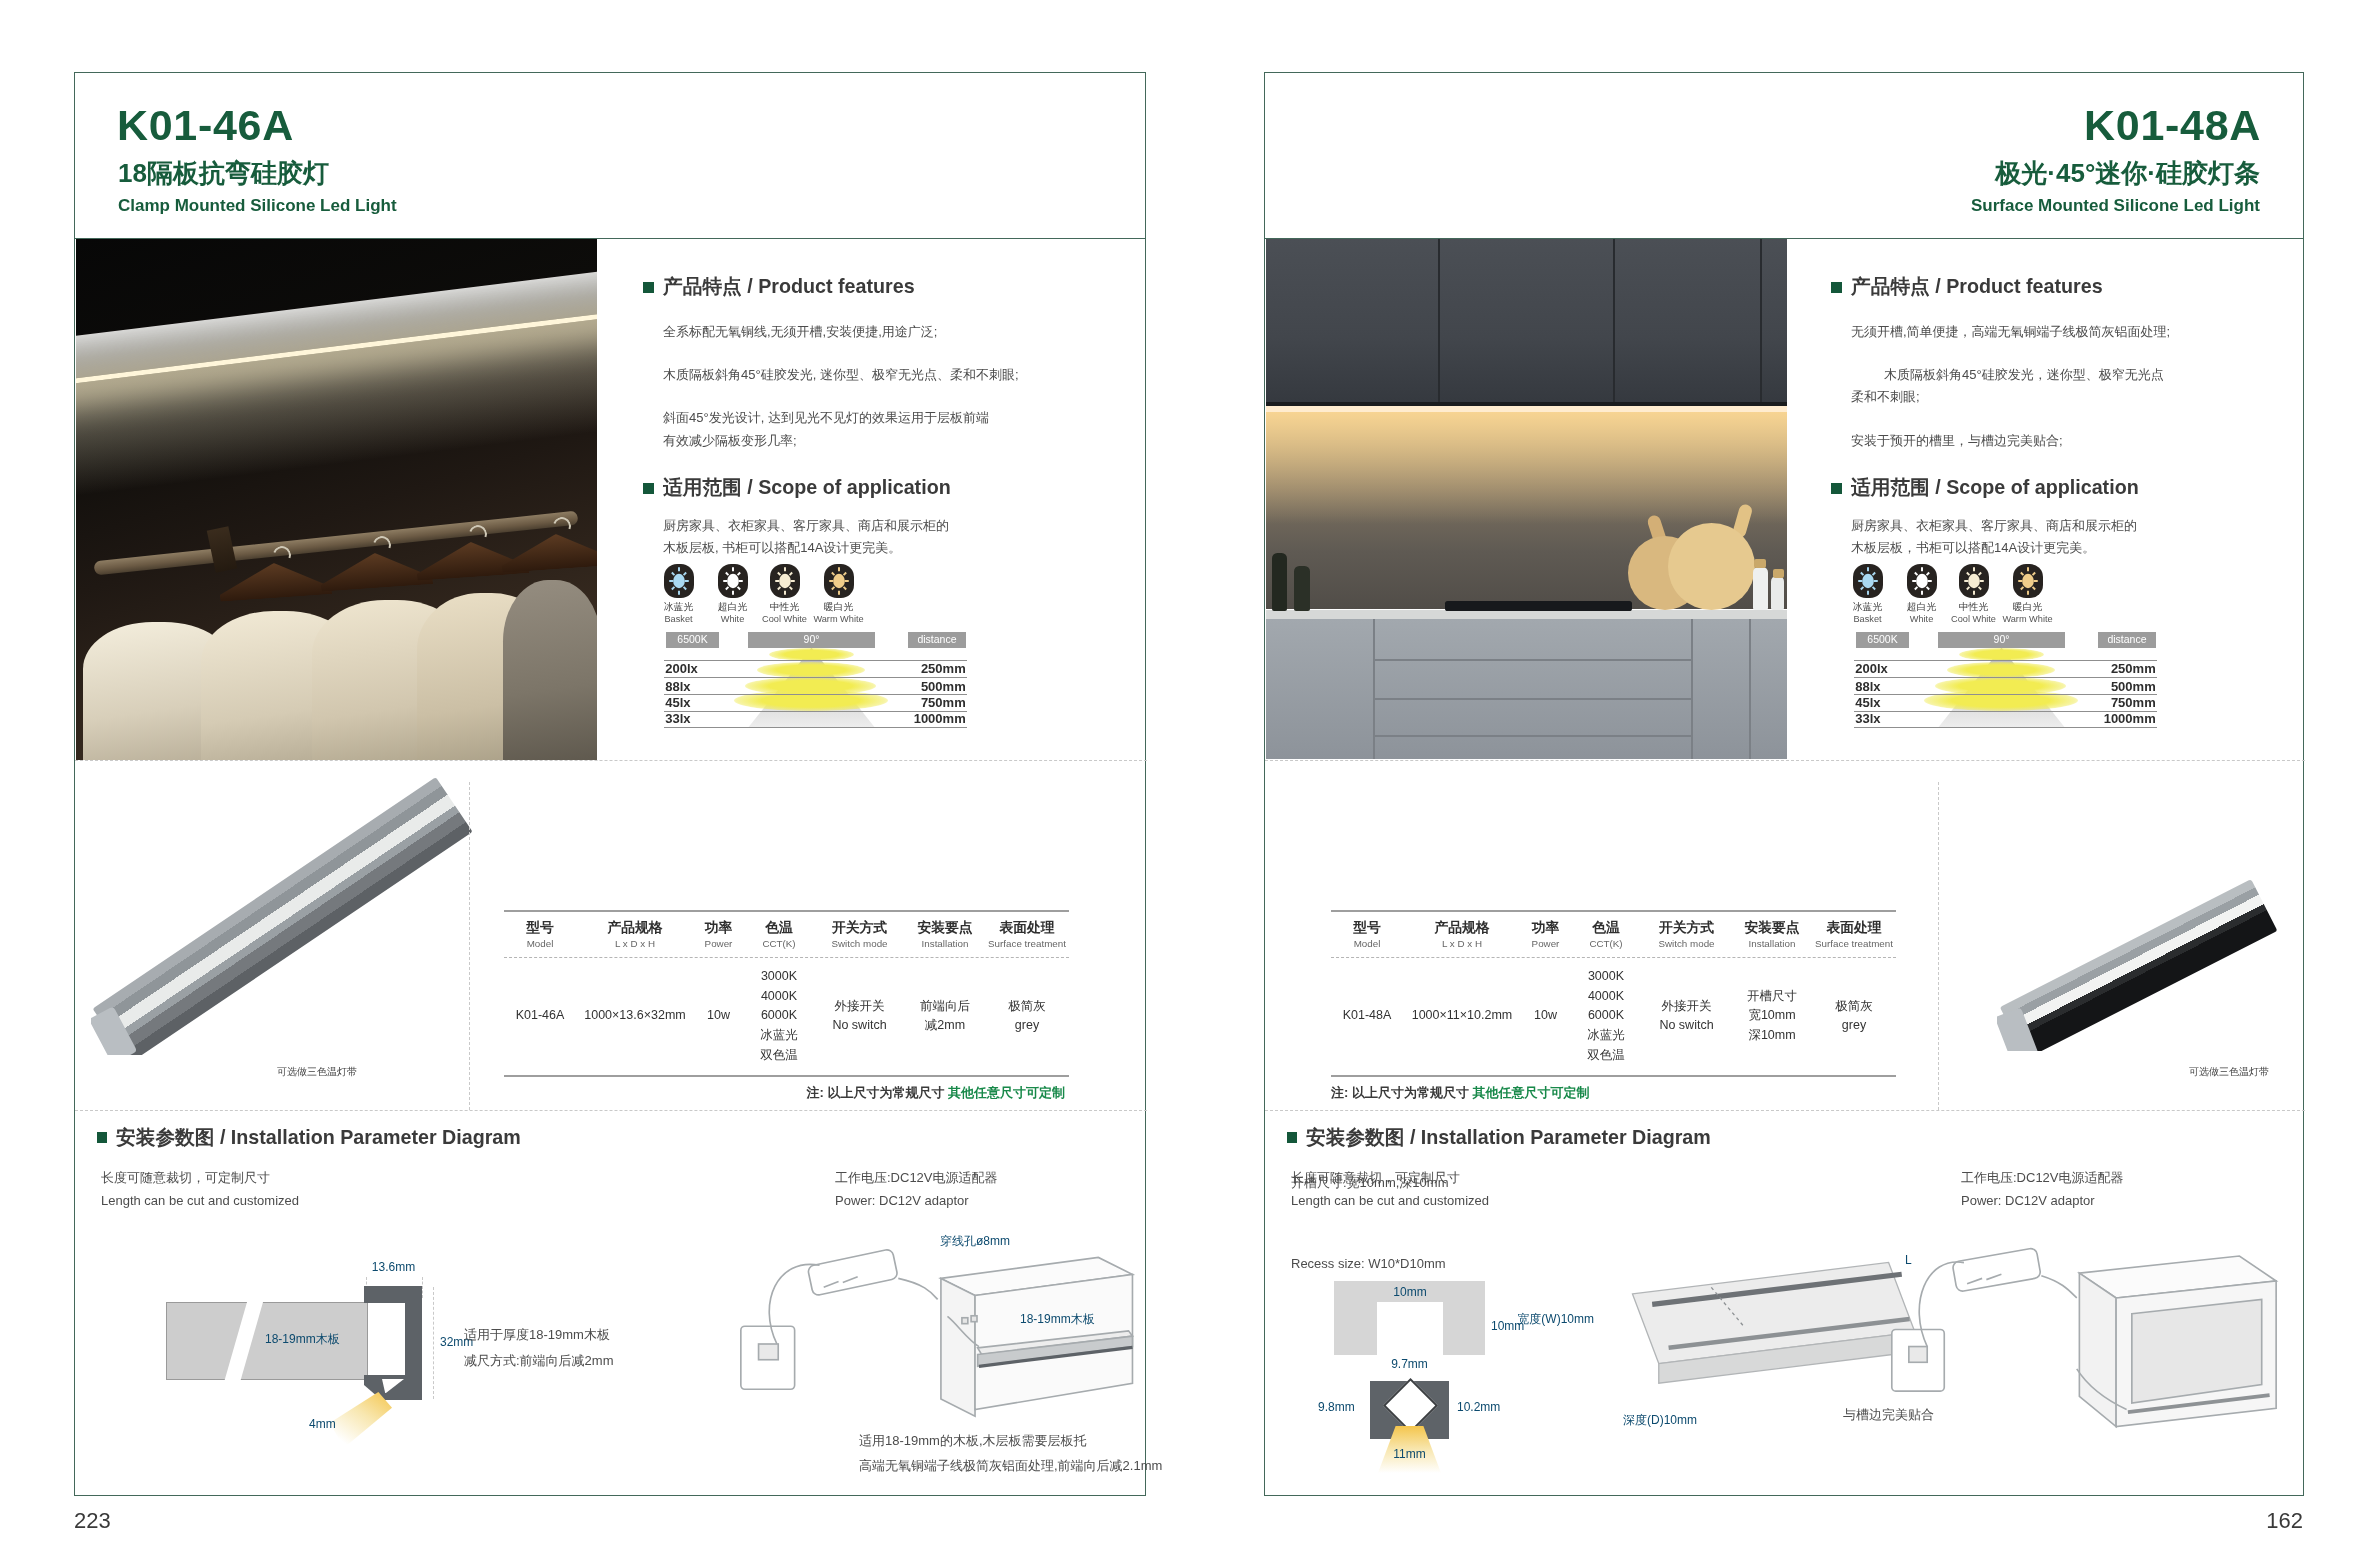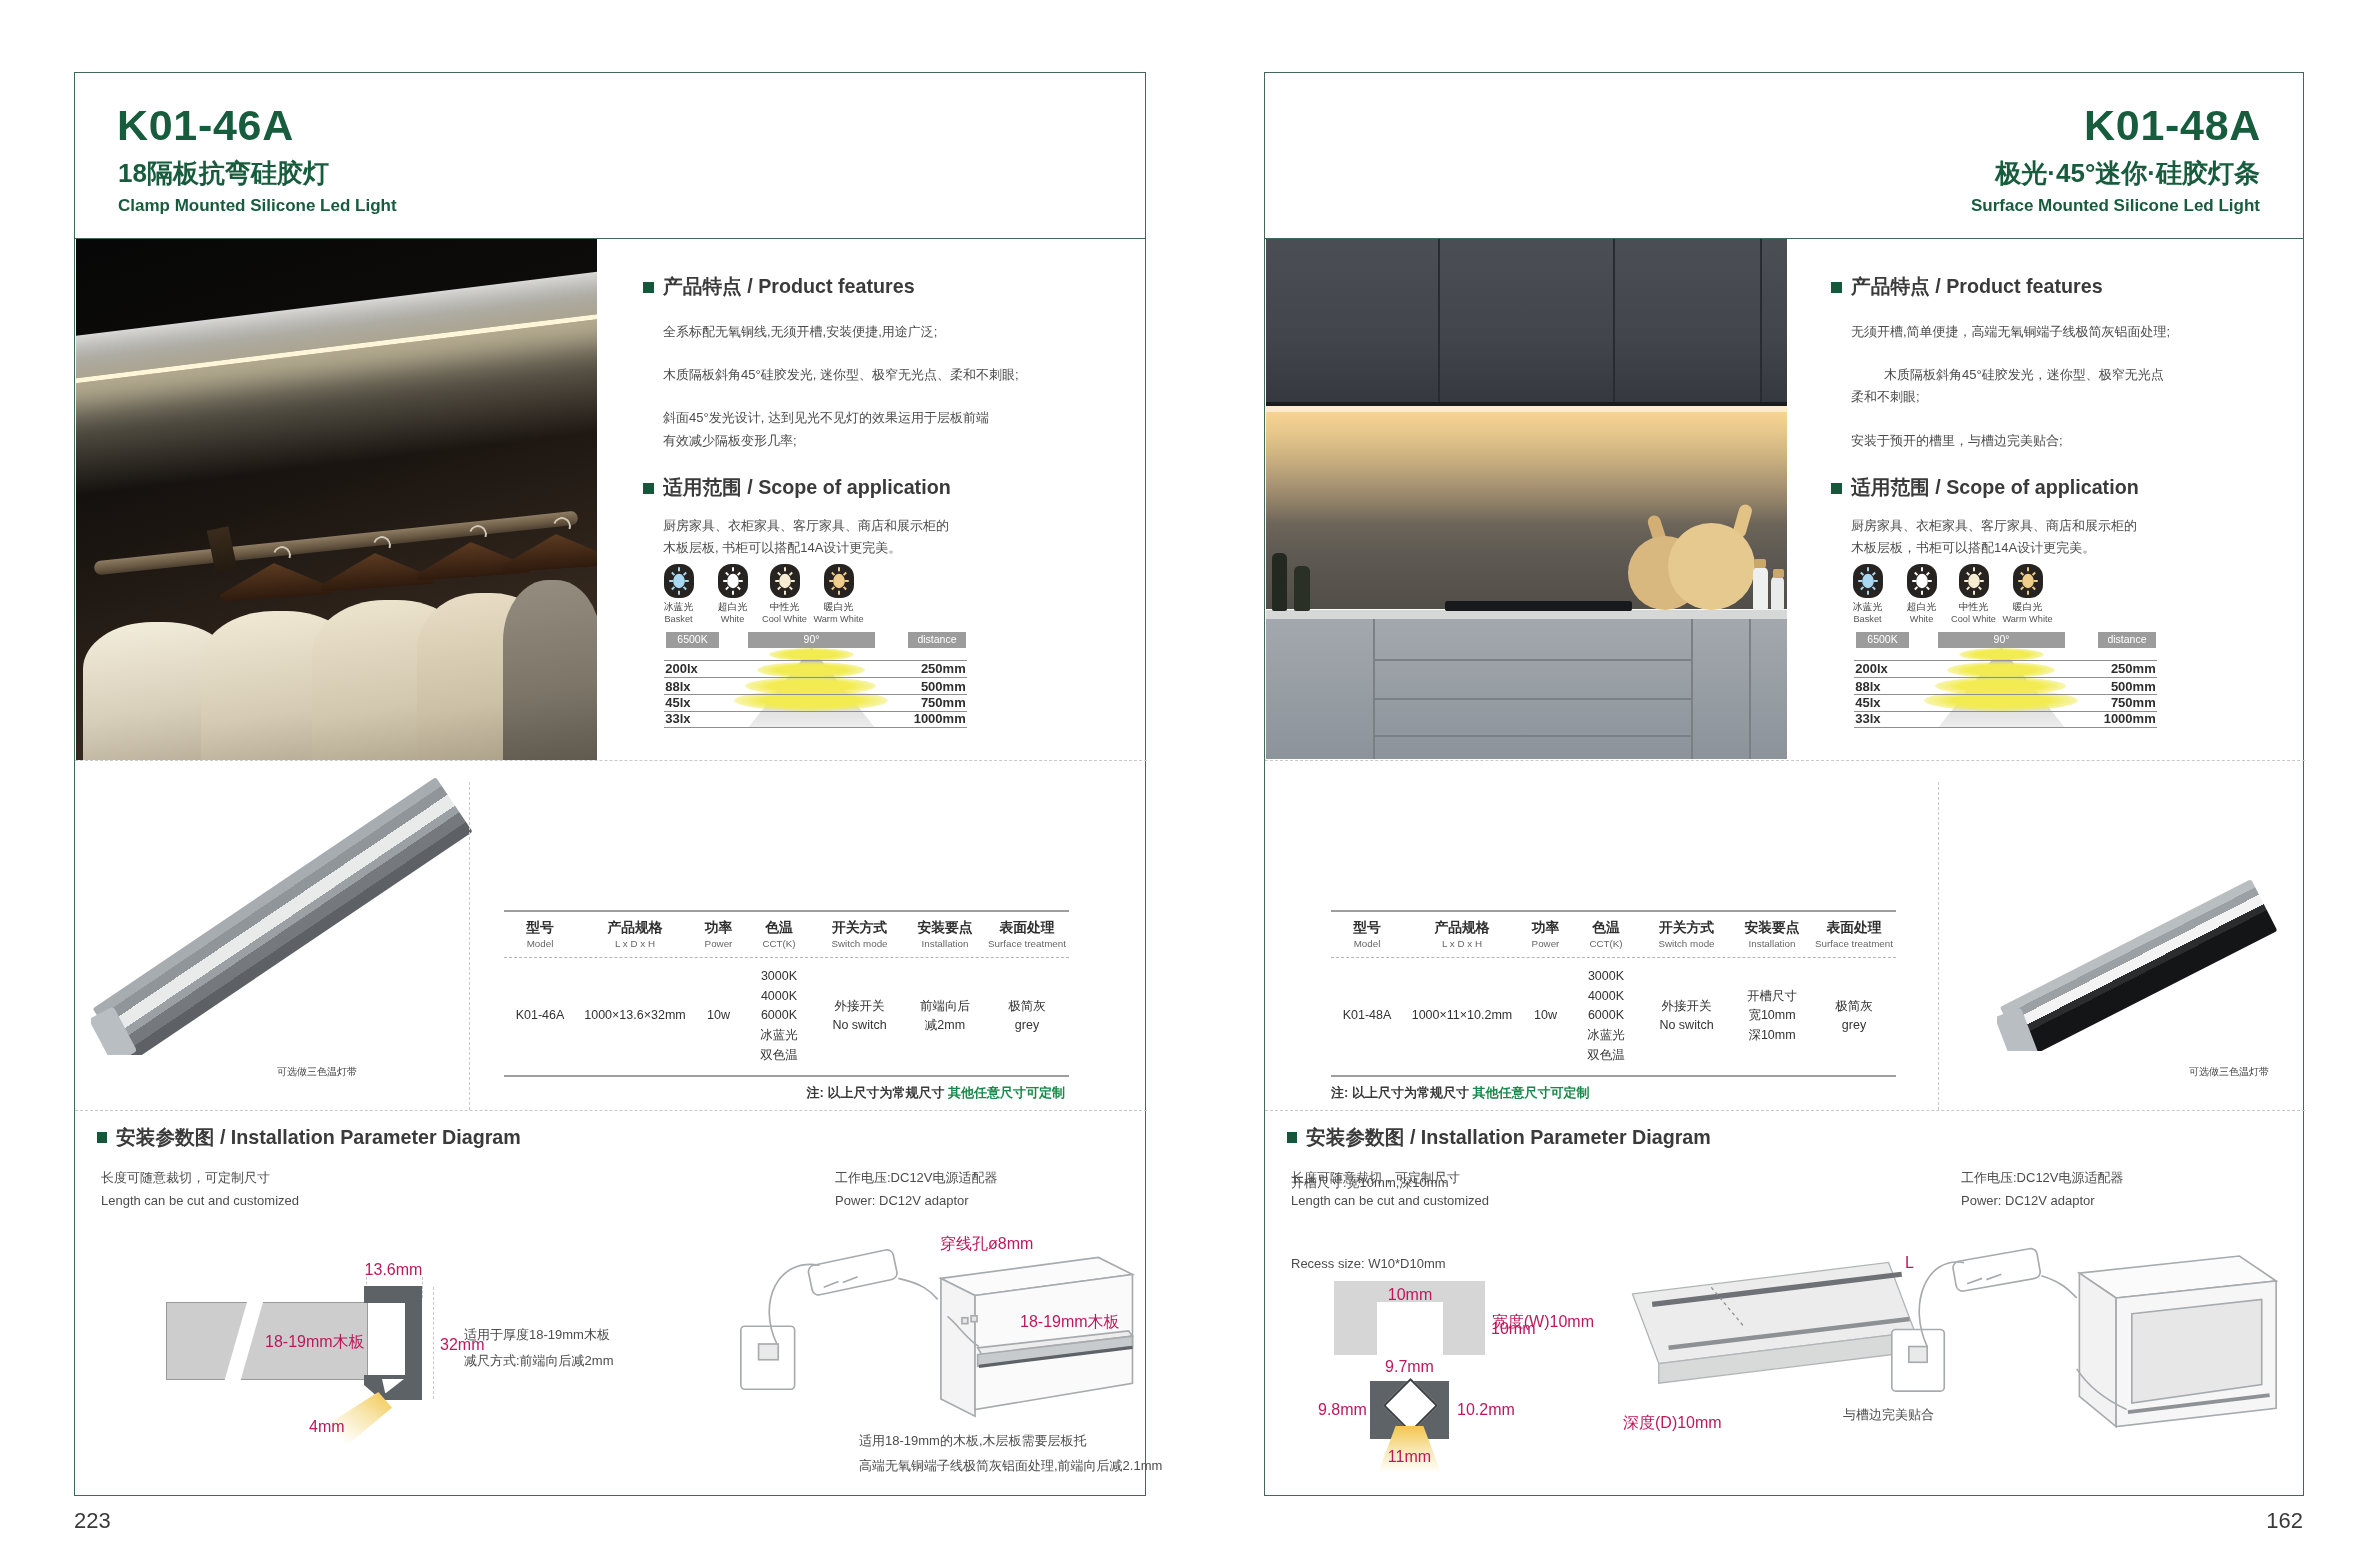--- a/index.html
+++ b/index.html
@@ -7,21 +7,21 @@
     font-family:"Liberation Sans",sans-serif;color:#4a4a4a}
   .t{position:absolute;white-space:nowrap;line-height:1.3}
   .page{position:absolute;top:72px;height:1424px;background:#fff;border:1.3px solid var(--page-border);box-sizing:border-box}
   .head{position:absolute;left:0;top:0;width:100%;height:166px;border-bottom:1.3px solid var(--page-border);box-sizing:border-box}
   .h1{font-size:43px;font-weight:700;color:var(--brand-green);letter-spacing:0.7px}
   .subzh{font-size:26px;font-weight:700;color:var(--brand-green)}
   .suben{font-size:17px;font-weight:600;color:var(--brand-green)}
   .h2{font-size:19.7px;font-weight:700;color:#3a3a3a}
   .sq{position:absolute;width:10.5px;height:10.5px;background:var(--accent-square)}
   .b20{font-size:13px;color:#4c4c4c}
-  .dim{font-size:16px;color:#be185d}
+  .dim{font-size:12px;color:#0c4a6e}
   .dash-h{position:absolute;border-top:1.3px dashed #c9c9c9}
   .dash-v{position:absolute;border-left:1.3px dashed #c9c9c9}
   .photo{position:absolute;left:1.3px;top:166px;width:521px;height:521px;overflow:hidden}
   
   .lgrp{position:absolute;top:491px;width:81px;text-align:center}
   .lzh{font-size:9.8px;color:#3c3c3c;margin-top:3.3px}
   .len{font-size:9.2px;color:#555}
   
   .chart{position:absolute;left:589px;top:559px;width:303px;height:98px}
   .gbox{position:absolute;height:15.8px;background:#9c9c9c;color:#fff;font-size:10.5px;text-align:center;line-height:15.8px}

